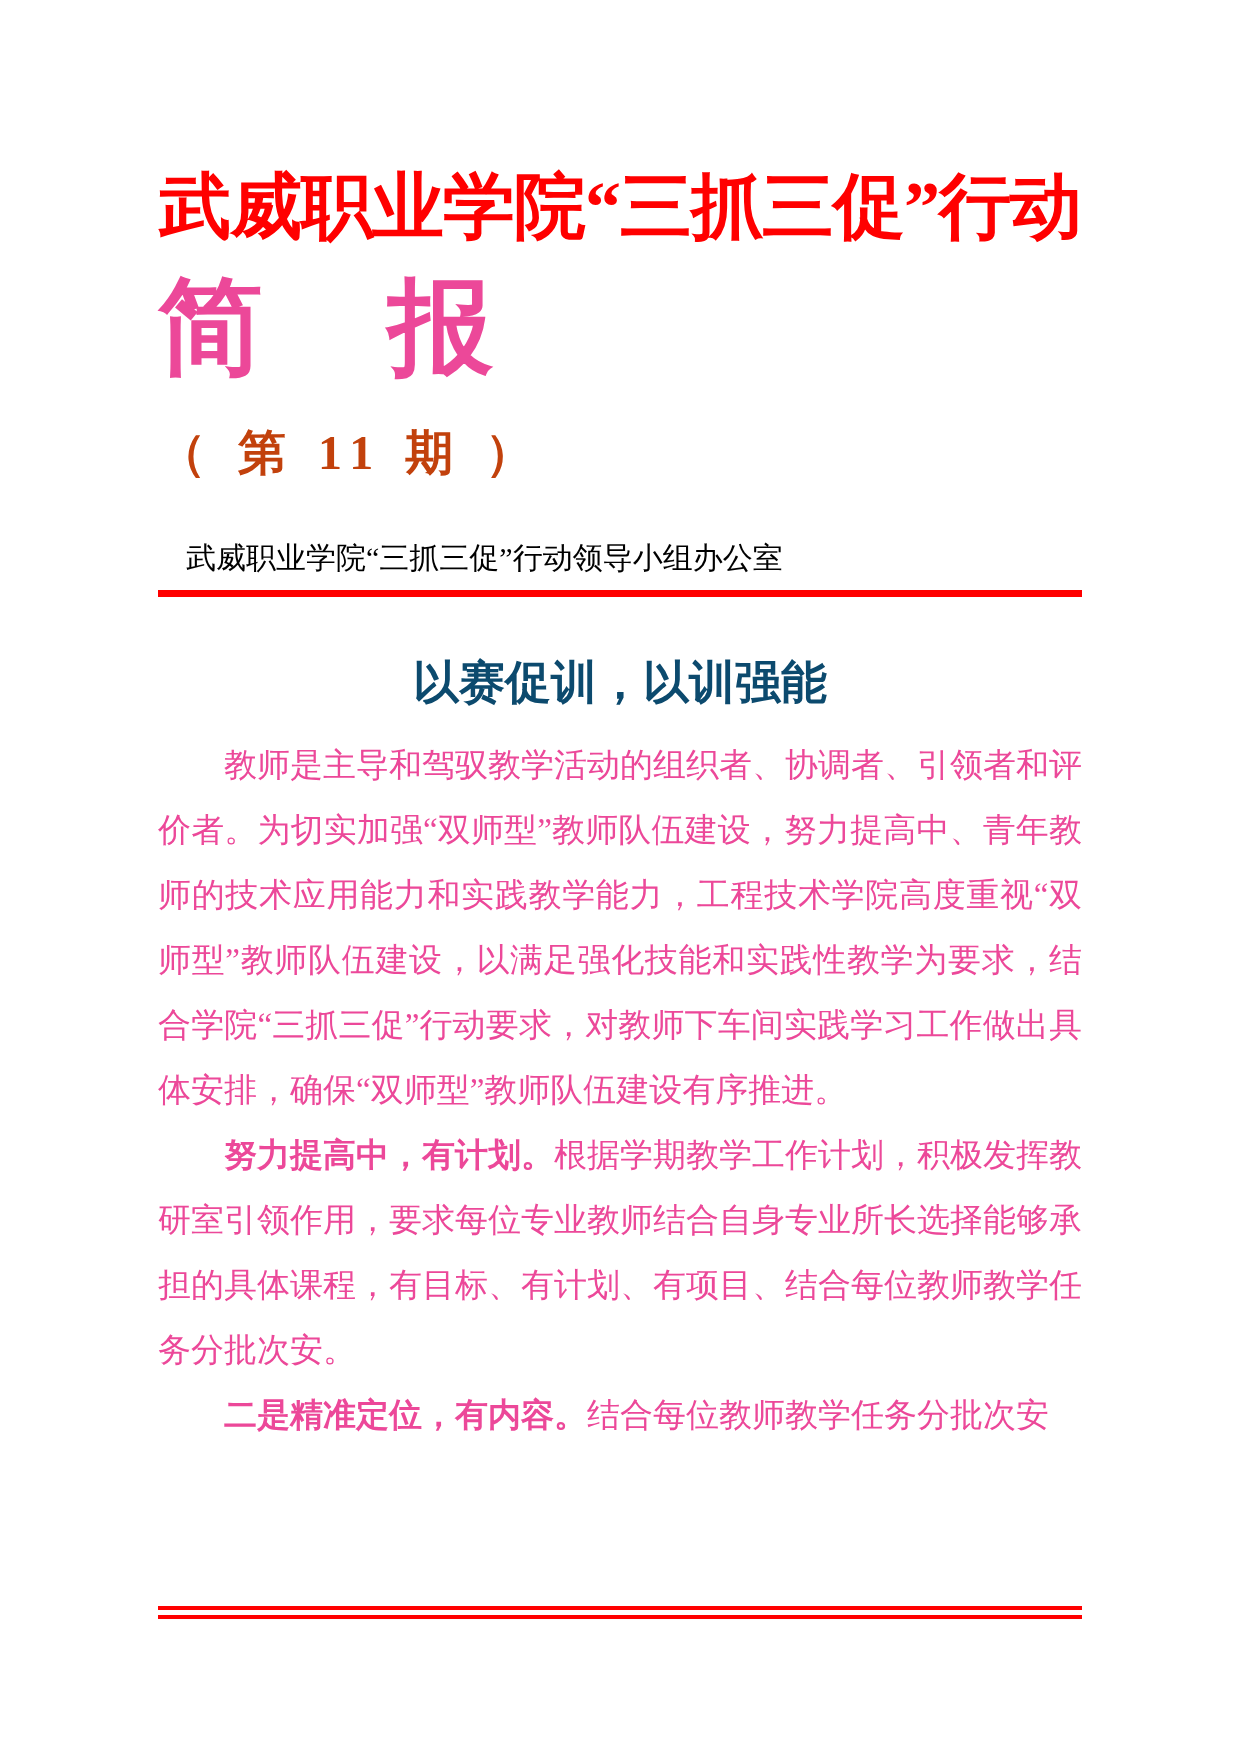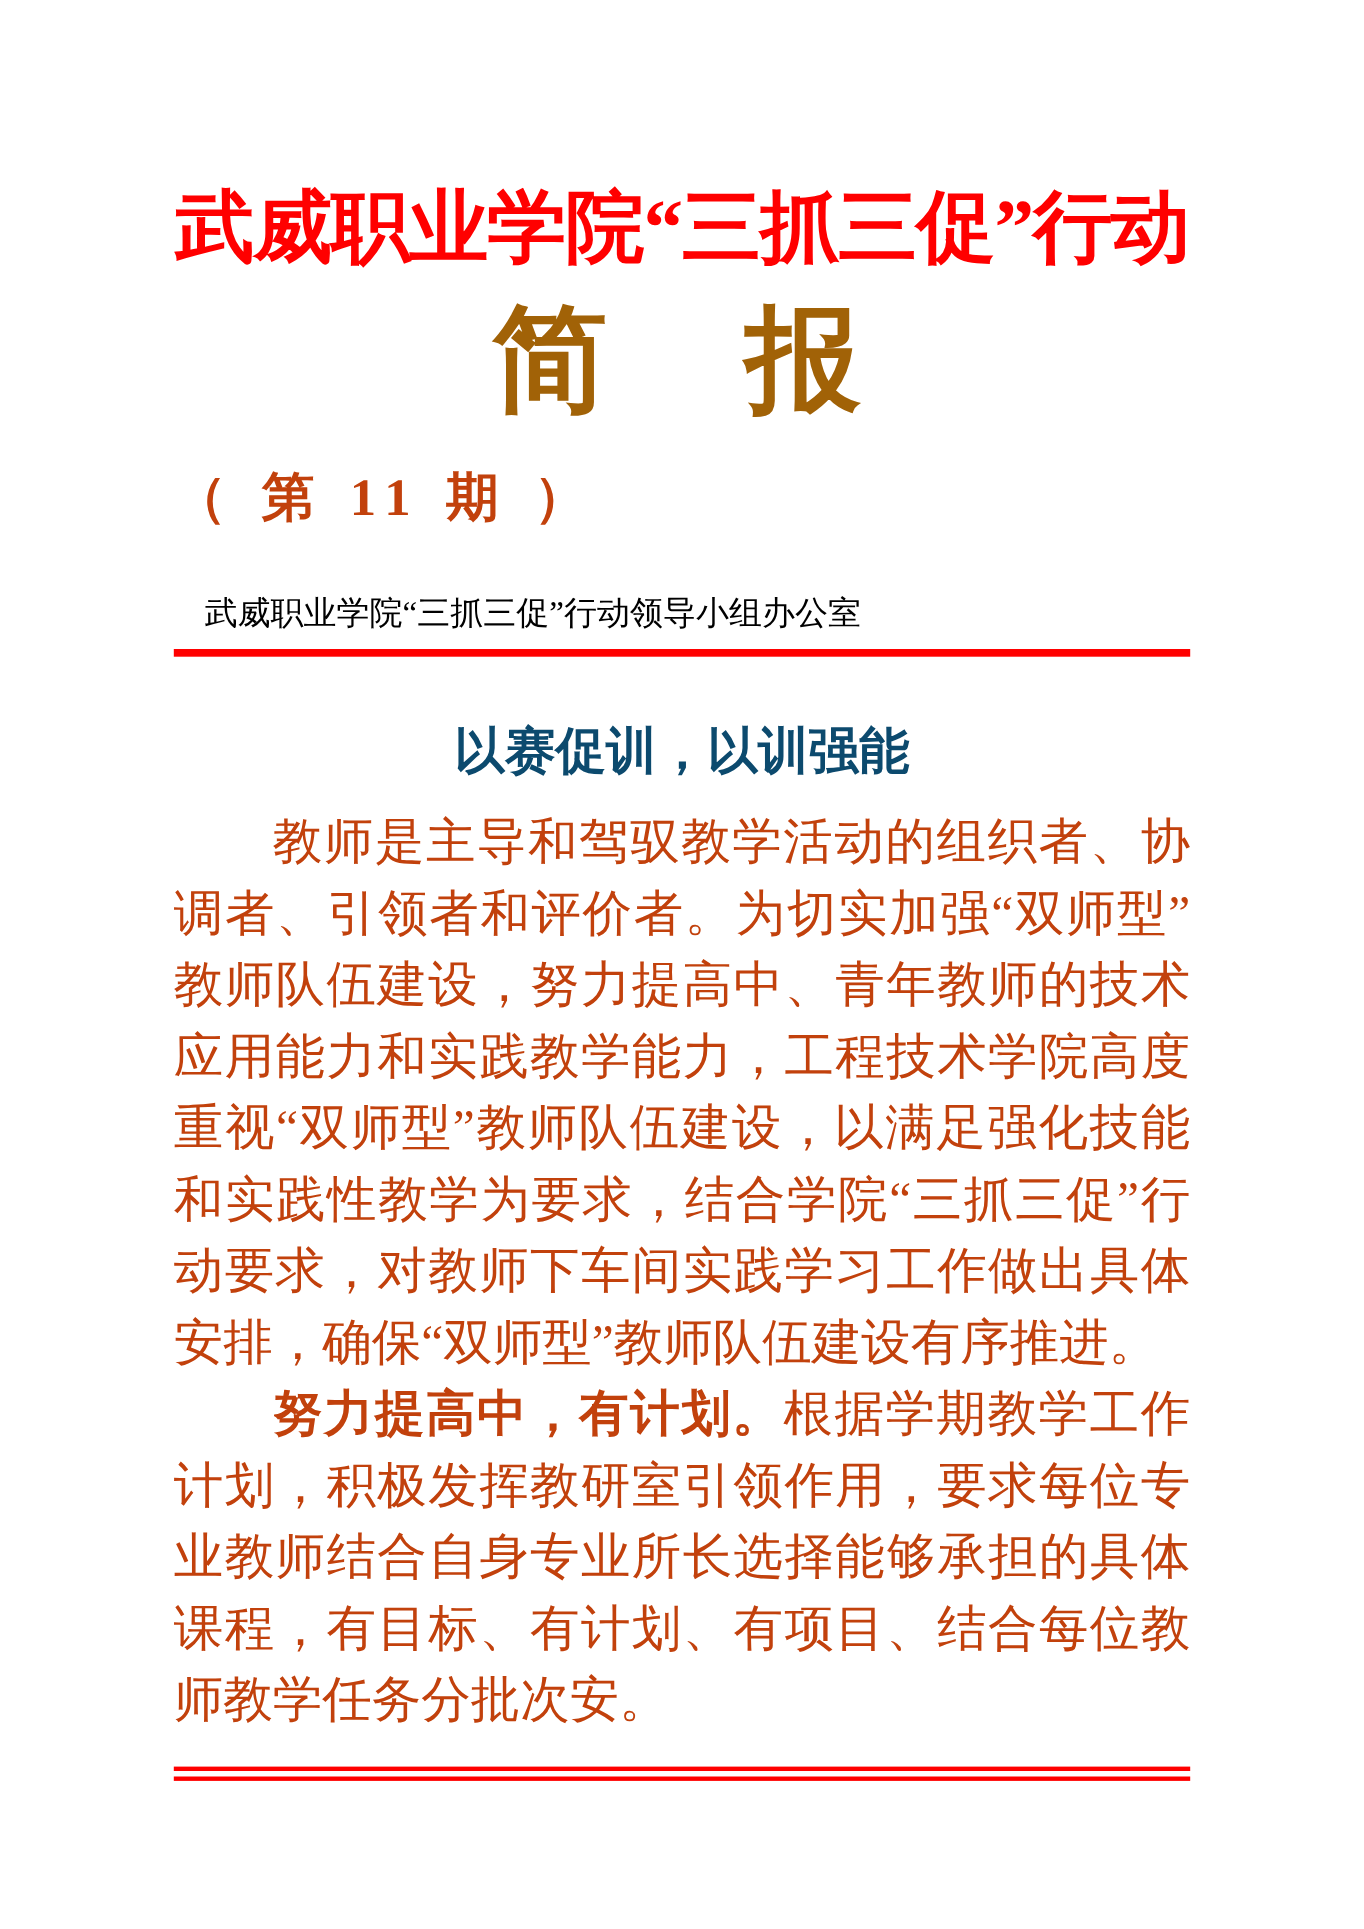--- a/index.html
+++ b/index.html
@@ -26,25 +26,25 @@
     text-align: center;
     font-size: 72px;
     line-height: 105px;
     font-weight: bold;
     color: #ff0000;
     letter-spacing: -1px;
     white-space: nowrap;
   }
   .masthead-title2 {
     margin: 10px 0 0 0;
-    text-align: center;
+    text-align: left;
     font-size: 105px;
     line-height: 115px;
     font-weight: bold;
-    color: #a16207;
+    color: #ec4899;
     letter-spacing: 10px;
   }
   .issue-line {
     margin: 45px 0 0 0;
     font-size: 48px;
     line-height: 46px;
     font-weight: bold;
     letter-spacing: 10px;
     color: #c2410c;
   }
@@ -86,26 +86,26 @@
     text-align: right;
     font-size: 31px;
     line-height: 40px;
     color: #000000;
   }
   .article-body {
     margin-top: 22px;
   }
   .article-body p {
     margin: 0;
-    font-size: 45px;
+    font-size: 33px;
     line-height: 65px;
     text-align: justify;
     text-justify: inter-ideograph;
     text-indent: 2em;
-    color: #c2410c;
+    color: #ec4899;
   }
   .para-lead {
     font-weight: bold;
   }
 
   
   .footer-rule {
     position: absolute;
     left: 158px;
     right: 158px;
@@ -133,18 +133,21 @@
   <div class="article">
     <h2 class="article-title">以赛促训，以训强能</h2>
 
     <div class="article-body">
       <p>
         <span class="para-lead"></span><span>教师是主导和驾驭教学活动的组织者、协调者、引领者和评价者。为切实加强“双师型”教师队伍建设，努力提高中、青年教师的技术应用能力和实践教学能力，工程技术学院高度重视“双师型”教师队伍建设，以满足强化技能和实践性教学为要求，结合学院“三抓三促”行动要求，对教师下车间实践学习工作做出具体安排，确保“双师型”教师队伍建设有序推进。</span>
       </p>
       <p>
         <span class="para-lead">努力提高中，有计划。</span><span>根据学期教学工作计划，积极发挥教研室引领作用，要求每位专业教师结合自身专业所长选择能够承担的具体课程，有目标、有计划、有项目、结合每位教师教学任务分批次安。</span>
       </p>
+      <p>
+        <span class="para-lead">二是精准定位，有内容。</span><span>结合每位教师教学任务分批次安</span>
+      </p>
     </div>
   </div>
 
   <div class="footer-rule"></div>
 
 </div>
 
 </body></html>

